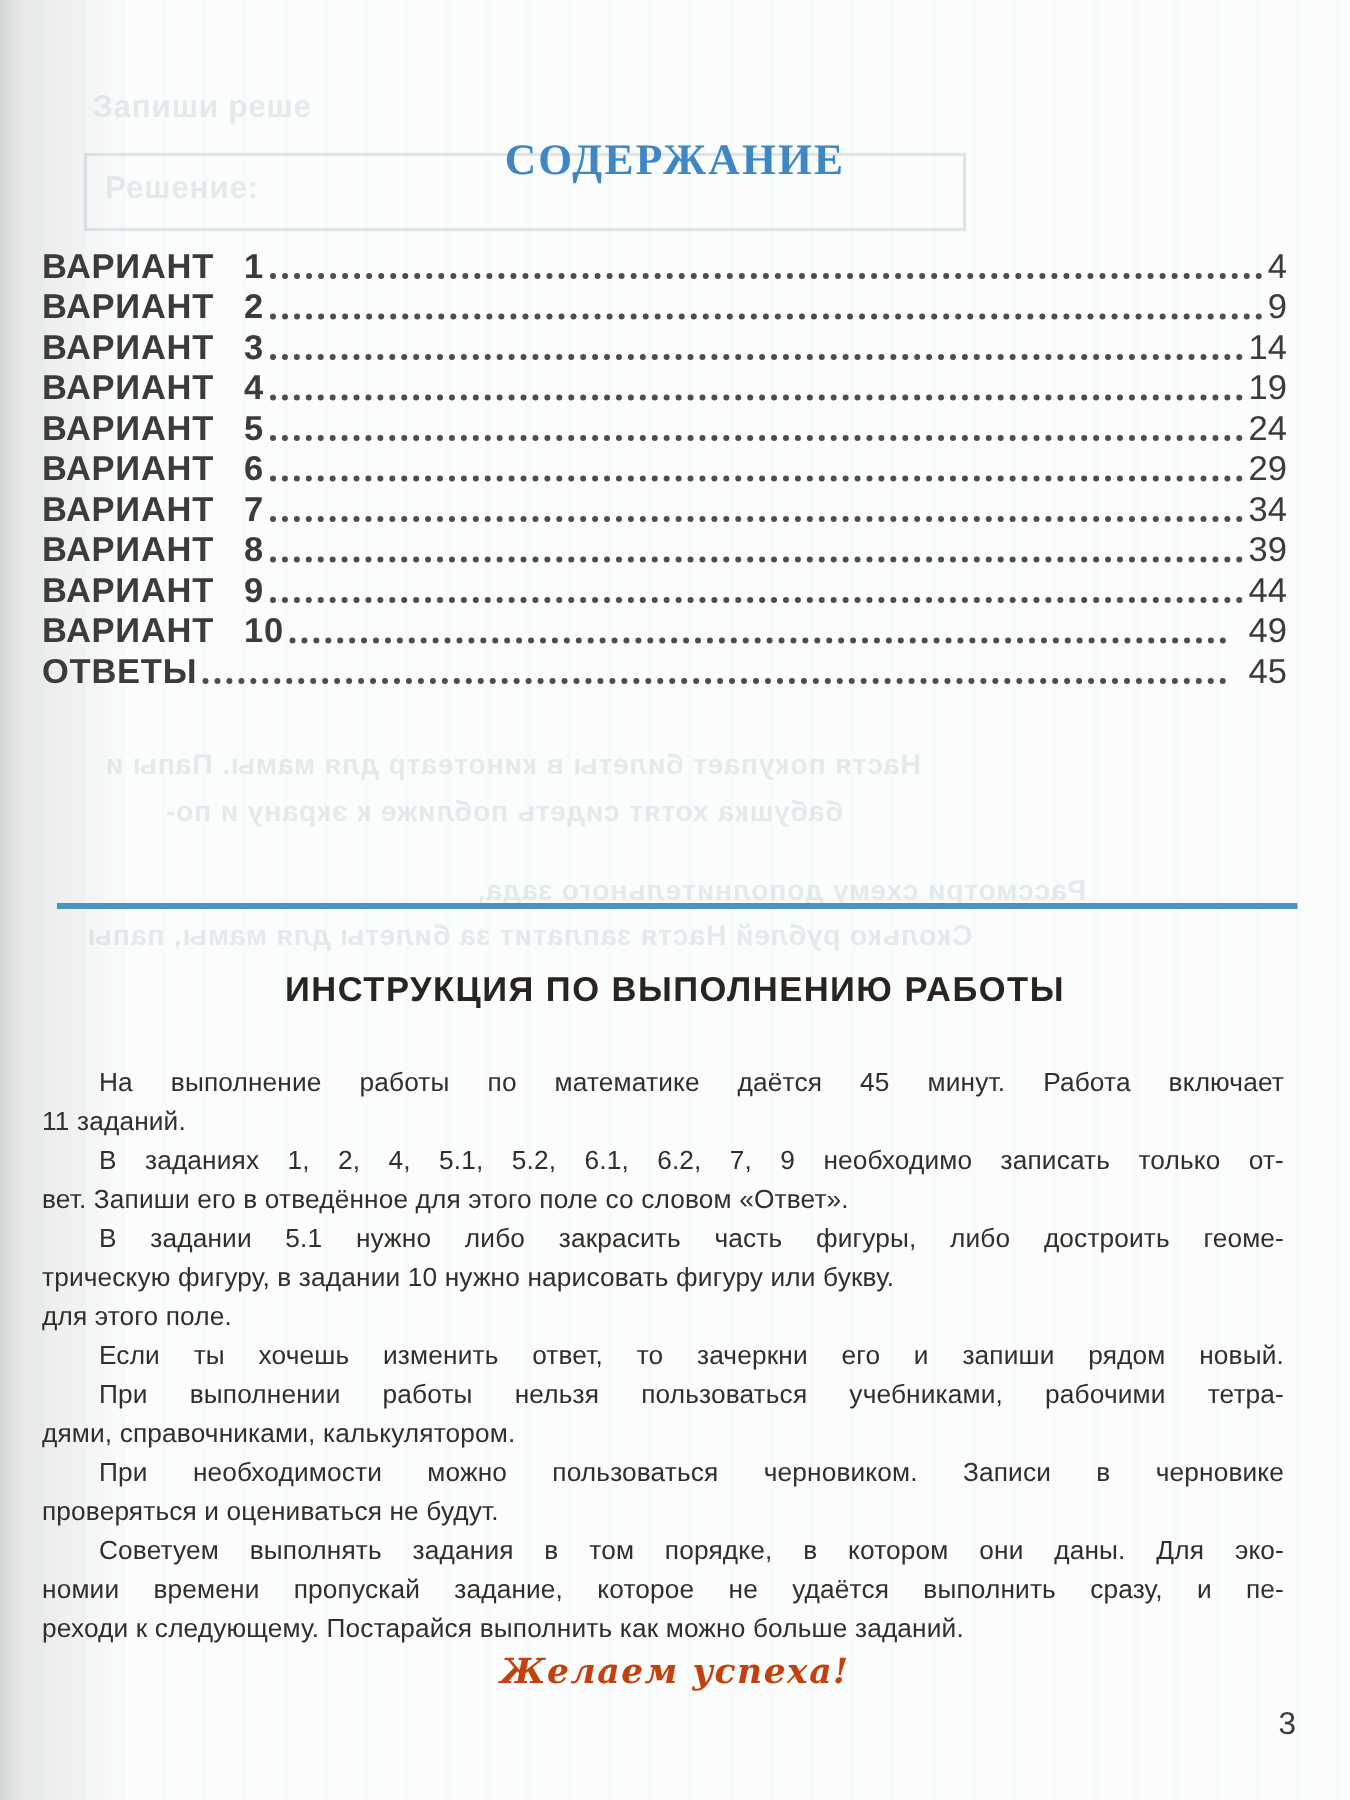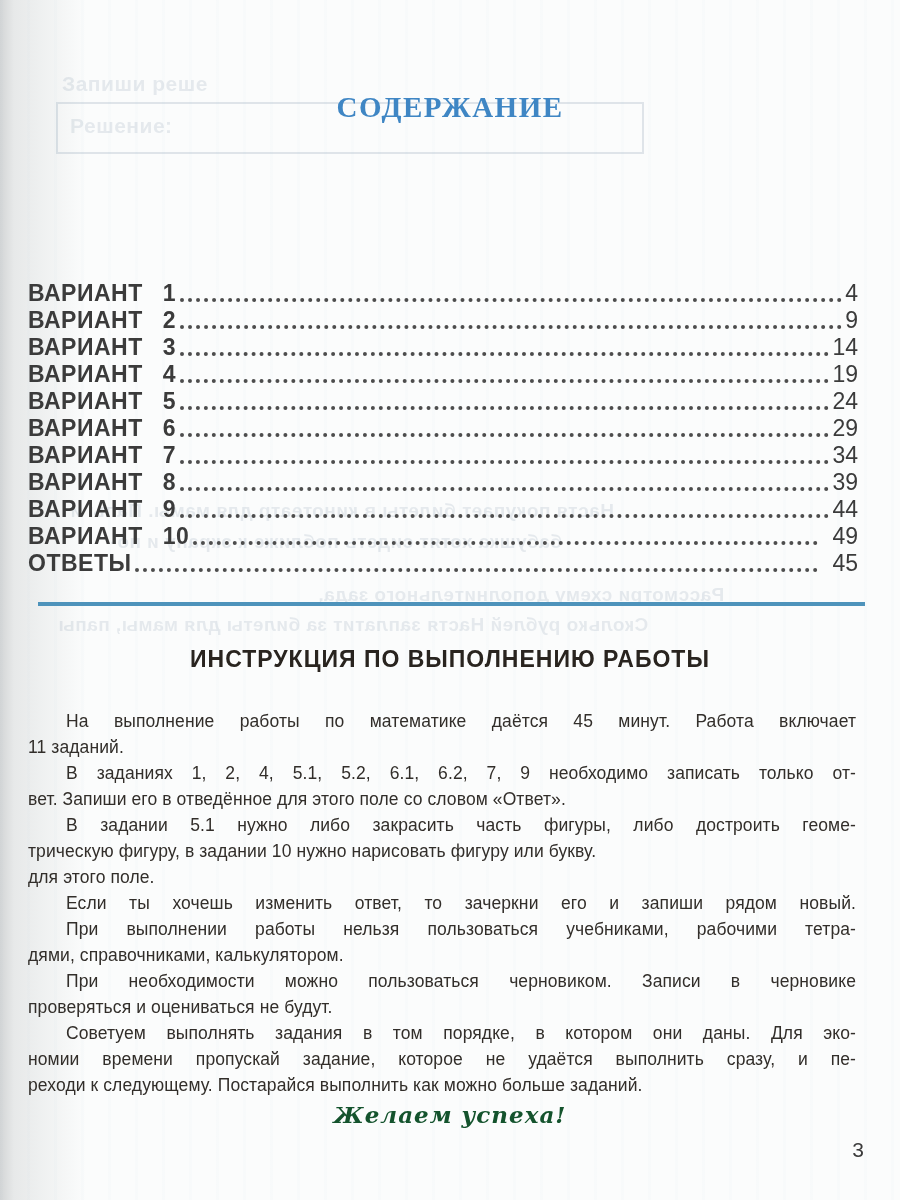--- a/index.html
+++ b/index.html
@@ -28,21 +28,21 @@
     position:absolute;left:56px;top:102px;width:584px;height:48px;
     border:2px solid rgba(125,147,168,.22);pointer-events:none;
   }
   
   .toc-title{
     position:absolute;top:72px;left:0;right:0;text-align:center;
     font-size:29px;font-weight:700;letter-spacing:1.5px;color:#3f86c4;font-family:Liberation Serif, serif;
   }
   .toc{
     position:absolute;top:164px;left:28px;right:42px;height:413px;
-    display:flex;flex-direction:column;justify-content:flex-end;
+    display:flex;flex-direction:column;justify-content:flex-start;
   }
   .toc-row{display:flex;align-items:baseline;font-size:23px;color:#3b3b3b;}
   .toc-word{font-weight:700;letter-spacing:.5px;}
   .toc-num{font-weight:700;letter-spacing:.5px;margin-left:20px;}
   .toc-num:empty{margin-left:0;}
   .leader{
     flex:1;align-self:flex-end;
     border-bottom:4px dotted #4d4d4d;
     margin:0 3px 5px 4px;
   }
@@ -58,32 +58,32 @@
     position:absolute;top:708px;left:28px;width:828px;
     font-size:17.5px;line-height:26px;color:#322e2a;letter-spacing:.1px;
   }
   .bline{text-align:justify;text-align-last:justify;}
   .bline.first{text-indent:38px;}
   .bline.last{text-align-last:left;}
   .bline.fill{text-align-last:justify;}
   .closing{
     position:absolute;top:1101px;left:0;right:0;text-align:center;
     font-family:"DejaVu Serif", serif;font-style:italic;font-weight:700;
-    font-size:23px;color:#14532d;letter-spacing:1px;
+    font-size:23px;color:#c2410c;letter-spacing:1px;
   }
   .page-num{position:absolute;top:1138px;right:36px;font-size:21px;color:#3b3b3b;}
 </style>
 </head>
 <body>
 
 <div class="left-shade"></div>
 <div class="texture"></div>
 
 <div>
-    <div class="ghost" style="left: 62px; top: 72px; font-size: 21px;">Запиши реше</div>
+    <div class="ghost" style="left: 62px; top: 60px; font-size: 21px;">Запиши реше</div>
     <div class="ghost" style="left: 70px; top: 114px; font-size: 21px;">Решение:</div>
     <div class="ghost mirrored" style="left: 70px; top: 500px; font-size: 19px;">Настя покупает билеты в кинотеатр для мамы. Папы и</div>
     <div class="ghost mirrored" style="left: 110px; top: 531px; font-size: 19px;">бабушка хотят сидеть поближе к экрану и по-</div>
     <div class="ghost mirrored" style="left: 318px; top: 584px; font-size: 19px;">Рассмотри схему дополнительного зада,</div>
     <div class="ghost mirrored" style="left: 58px; top: 614px; font-size: 19px;">Сколько рублей Настя заплатит за билеты для мамы, папы</div>
   </div>
 <div class="ghost-box"></div>
 
 <h1 class="toc-title">СОДЕРЖАНИЕ</h1>
 

